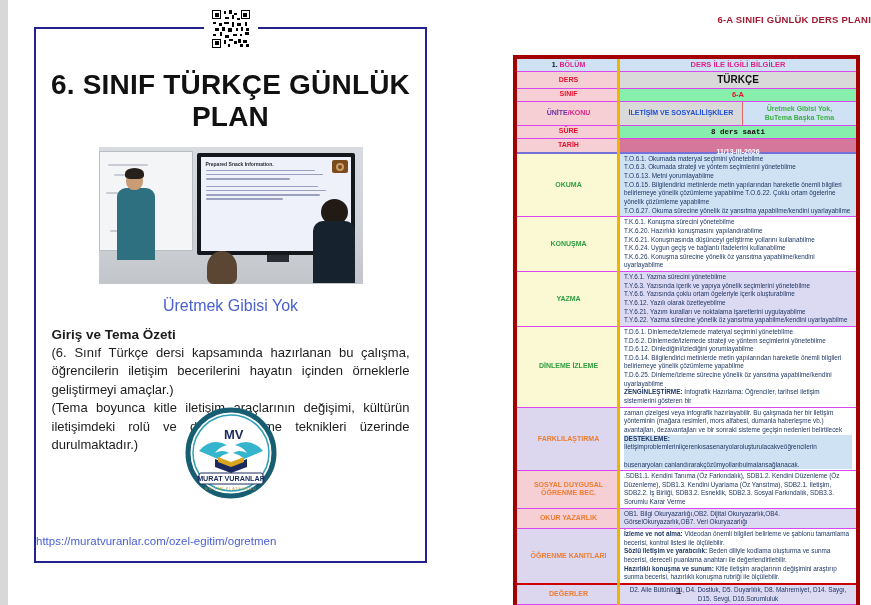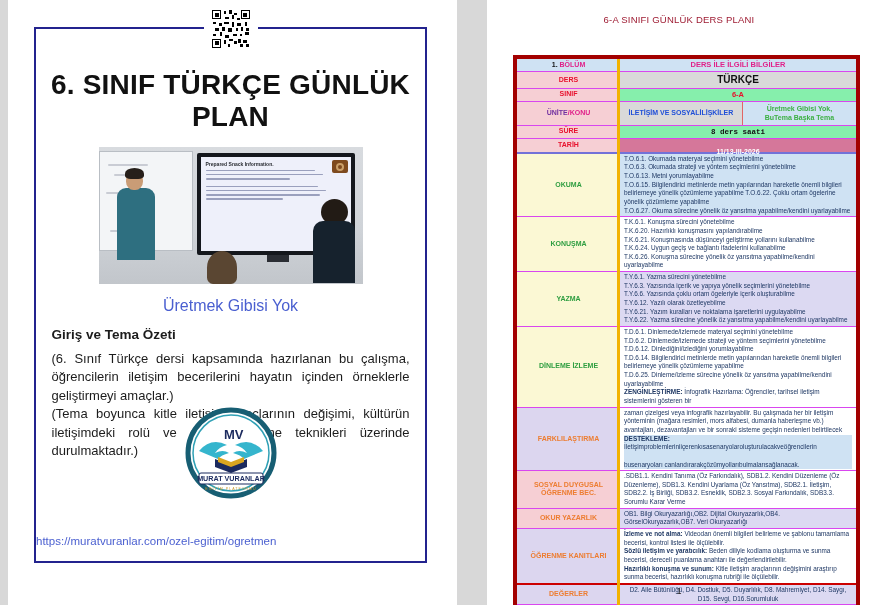--- a/index.html
+++ b/index.html
@@ -2,21 +2,21 @@
 <html><head>
 <meta charset="utf-8">
 <style>
   html,body{margin:0;padding:0;}
   body{
     width:871px;height:605px;overflow:hidden;position:relative;
     background:#d8d8d8;
     font-family:"Liberation Sans","DejaVu Sans",sans-serif;
   }
   
-  .sheet-left{position:absolute;left:8px;top:0;width:449px;height:605px;background:#ffffff;}
+  .sheet-left{position:absolute;left:8px;top:0;width:449px;height:605px;background:#ffffff;padding-left:44px;}
   .cover-frame{
     position:absolute;left:26px;top:27px;width:393px;height:536px;
     border:2px solid #23238e;box-sizing:border-box;background:#fff;
     display:flex;flex-direction:column;align-items:center;
   }
   .qr-wrap{position:absolute;top:-21px;left:50%;transform:translateX(-50%);
     background:#fff;padding:2px 8px;}
   .cover-title{margin-top:40px;font-size:28px;font-weight:800;color:#111;
     letter-spacing:.2px;text-align:center;width:380px;}
   .cover-subtitle{margin-top:10px;font-size:16px;color:#4a5fd0;font-weight:500;text-align:center;}
@@ -40,29 +40,29 @@
   .boy .head:before{content:"";position:absolute;left:-1px;top:-3px;width:19px;height:11px;
     background:#261f1a;border-radius:50% 50% 30% 30%;}
   .boy .body{width:38px;height:72px;background:#2e6f80;border-radius:9px 9px 0 0;margin-top:-2px;}
   .kid-mid{position:absolute;left:108px;top:104px;width:30px;height:33px;background:#5a4632;
     border-radius:50% 50% 20% 20%;}
   .kid-right{position:absolute;right:8px;top:52px;}
   .kid-right .hair{width:27px;height:26px;background:#221b15;border-radius:50%;}
   .kid-right .shoulders{width:42px;height:62px;background:#16222d;border-radius:10px 10px 0 0;margin-left:-8px;margin-top:-4px;}
   .photo-caption{margin-top:13px;font-size:16px;color:#4a5fd0;font-weight:500;}
   .intro{margin-top:12px;width:358px;color:#1c1c1c;}
-  .intro-heading{font-size:13.5px;font-weight:bold;margin-bottom:8px;}
+  .intro-heading{font-size:13.5px;font-weight:bold;margin-bottom:2px;}
   .intro p{margin:0;font-size:13px;line-height:1.42;text-align:justify;}
   .logo-wrap{position:absolute;bottom:58px;left:50%;transform:translateX(-50%);}
   .cover-url{position:absolute;bottom:14px;left:0;right:0;
     font-size:11.5px;color:#4a5fd0;}
   
   .sheet-right{position:absolute;left:487px;top:0;width:384px;height:605px;background:#ffffff;}
-  .plan-header{position:absolute;top:14px;left:0;right:0;text-align:center;
-    font-size:9.5px;font-weight:normal;color:#9e1b32;letter-spacing:.2px;}
+  .plan-header{position:absolute;top:14px;left:0;right:0;text-align:right;
+    font-size:9.5px;font-weight:bold;color:#9e1b32;letter-spacing:.2px;}
   .page-num{position:absolute;bottom:9px;left:0;right:0;text-align:center;font-size:8.5px;color:#222;}
   .plan-table{
     position:absolute;left:26px;top:55px;width:347px;
     border:4px solid #a30000;box-sizing:border-box;background:#fff;
   }
   .gold-line{position:absolute;left:100px;top:0;bottom:0;width:3px;background:#f2b200;z-index:6;}
   .trow{display:flex;border-bottom:1px solid #d946ef;position:relative;}
   .tlabel{width:103px;min-width:103px;box-sizing:border-box;display:flex;flex-direction:column;
     align-items:center;justify-content:center;text-align:center;
     font-weight:bold;font-size:7px;line-height:1.25;padding:1px 3px;}

